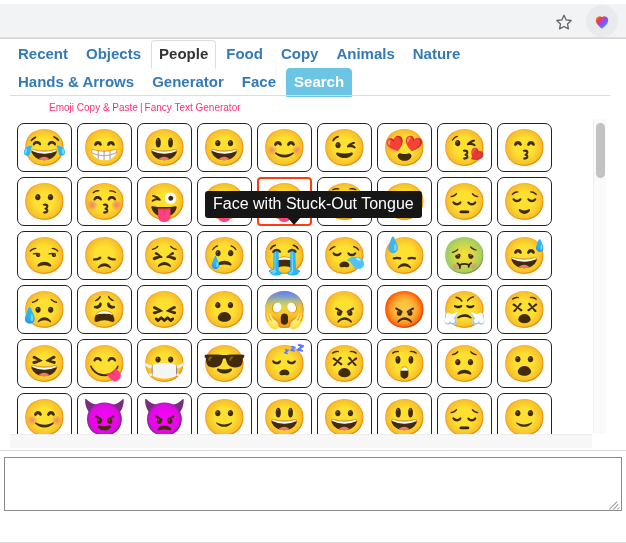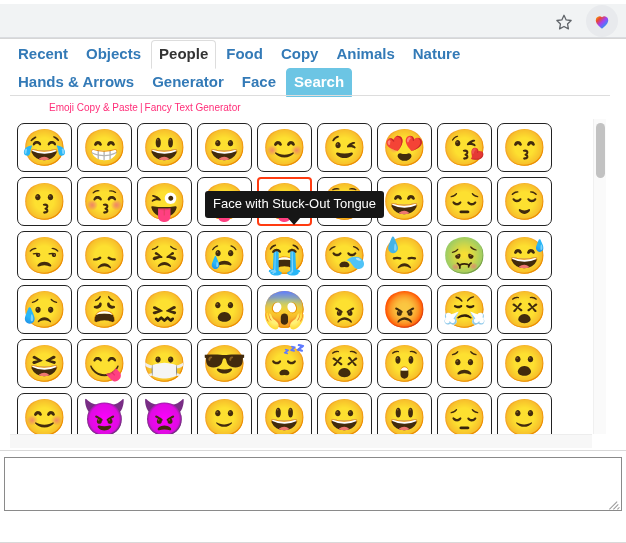--- a/index.html
+++ b/index.html
@@ -169,21 +169,21 @@
     background: #f7f7f7;
     border-top: 1px solid #ededed;
   }
 
   
   .tooltip {
     position: absolute;
     left: 205px; top: 152px;
     background: #161616;
     color: #ffffff;
-    font-size: 13px;
+    font-size: 16px;
     line-height: 16px;
     padding: 5px 8px 6px 8px;
     border-radius: 3px;
     white-space: nowrap;
     z-index: 50;
     pointer-events: none;
   }
   .tooltip::after {
     content: "";
     position: absolute;

